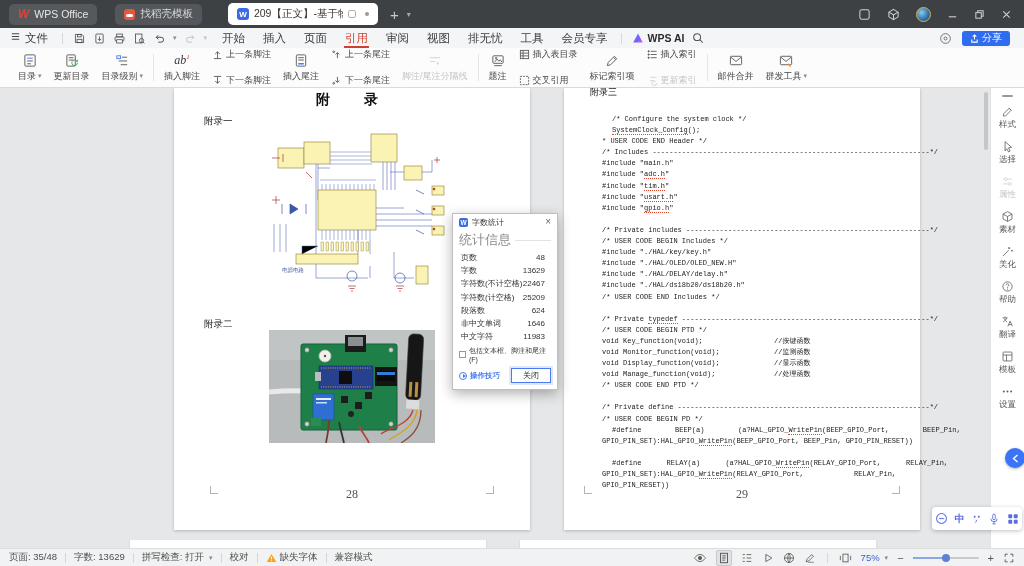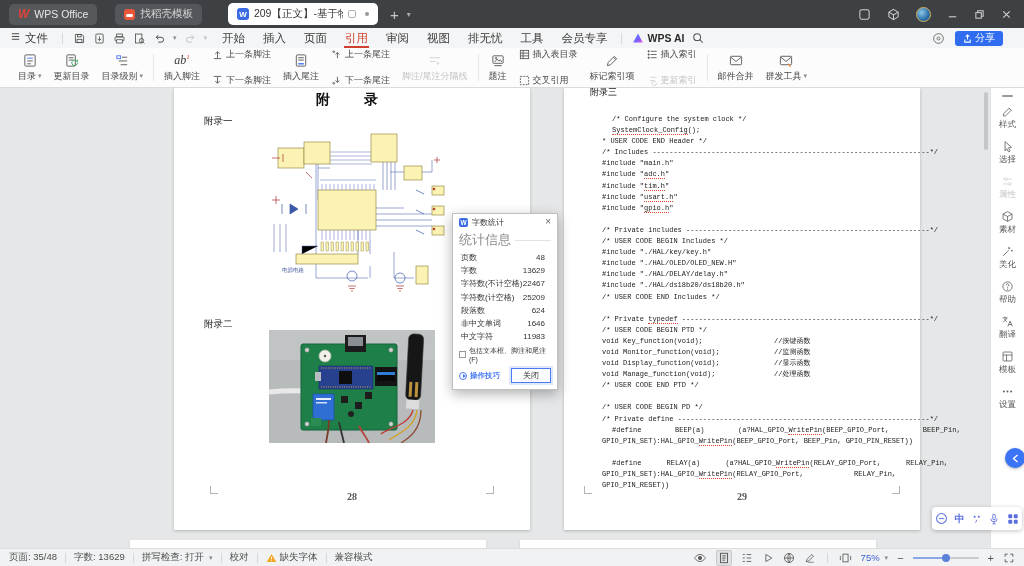--- a/index.html
+++ b/index.html
@@ -29,21 +29,21 @@
   
   #menubar { position:absolute; top:28px; left:0; width:1024px; height:20px; background:#f4f5f6; display:flex; align-items:center; font-size:11.5px; color:#3c3c3c; }
   .mb-file { display:flex; align-items:flex-start; gap:4px; padding:0 10px; }
   .mb-sep { width:1px; height:11px; background:#d8d9da; margin:0 4px; }
   .qat { display:flex; align-items:center; gap:7px; padding:0 6px; }
   .qat svg { display:block; }
   .menu-item { padding:0 9px; height:20px; line-height:20px; position:relative; cursor:default; }
   .menu-item.active { color:#d0402e; }
   .menu-item.active::after { content:""; position:absolute; left:8px; right:8px; bottom:0; height:2px; background:#d0402e; }
   .mb-ai { display:flex; align-items:center; gap:4px; margin-left:6px; font-weight:bold; font-size:10.5px; color:#2b2b2b; }
-  #mb-right { margin-left:auto; display:flex; align-items:center; gap:10px; padding-right:21px; }
+  #mb-right { margin-left:auto; display:flex; align-items:center; gap:10px; padding-right:14px; }
   .share-btn { display:flex; align-items:center; gap:3px; background:#2f6cf0; color:#fff; font-size:10px; height:15px; padding:0 8px; border-radius:3px; }
 
   
   #ribbon { position:absolute; top:48px; left:0; width:1024px; height:40px; background:#fcfcfd; border-bottom:1px solid #dadbdc; display:flex; align-items:stretch; padding-left:12px; }
   .rb-big { display:flex; flex-direction:column; align-items:center; justify-content:center; gap:1px; padding:0 6px; font-size:9px; color:#474747; white-space:nowrap; }
   .rb-big .ic { height:16px; display:flex; align-items:center; }
   .rb-lab { display:flex; align-items:center; gap:2px; }
   .rb-stack { display:flex; flex-direction:column; justify-content:space-between; gap:4px; padding:0 6px; }
   .rb-small { display:flex; align-items:center; gap:3px; font-size:9px; color:#474747; white-space:nowrap; }
   .rb-div { width:1px; background:#e6e6e7; margin:6px 4px; }
@@ -55,21 +55,21 @@
 
   
   #docarea { position:absolute; top:88px; left:0; width:990px; height:460px; background:#e6e7e8; overflow:hidden; }
   .page { position:absolute; background:#fff; box-shadow:0 1px 3px rgba(0,0,0,.22);margin-left:44px; }
   #page-left { left:130px; top:0; width:356px; height:442px; }
   #page-right { left:520px; top:0; width:356px; height:442px; }
   .page-stub { position:absolute; top:452px; width:356px; height:8px; background:#fff; box-shadow:0 1px 2px rgba(0,0,0,.15); }
   .doc-serif { font-family:"Liberation Serif",serif; }
   .apx-title { text-align:center; margin-top:3px; font-weight:bold; font-size:14px; letter-spacing:10px; color:#111; }
   .sec-label { position:absolute; left:30px; font-size:9.5px; color:#161616; }
-  .page-num { position:absolute; bottom:28px; left:0; width:100%; text-align:center; font-size:10px; color:#555;font-weight:bold; }
+  .page-num { position:absolute; bottom:28px; left:0; width:100%; text-align:center; font-size:12px; color:#555; }
   .cmark { position:absolute; width:8px; height:8px; }
   .cmark.bl { border-left:1px solid #b3b3b3; border-bottom:1px solid #b3b3b3; }
   .cmark.br { border-right:1px solid #b3b3b3; border-bottom:1px solid #b3b3b3; }
   #schematic { position:absolute; left:92px; top:40px; }
   #pcb-photo { position:absolute; left:95px; top:242px; }
   #apx3 { position:absolute; left:26px; top:-2px; font-size:9px; color:#161616; }
   #code-lines { position:absolute; left:38px; top:26px; width:288px; font-family:Liberation Mono, monospace; font-size:7px; color:#1a1a1a; }
   .code-line { height:11.1px; line-height:11.1px; white-space:pre; position:relative; overflow:visible; }
   .code-line .cmt { position:absolute; left:172px; top:0; }
   .misspell { border-bottom:1px dotted #e0452e; }
@@ -580,22 +580,22 @@
           <div class="code-line">/* USER CODE END Includes */</div>
           <div class="code-line"></div>
           <div class="code-line">/* Private <span class="misspell">typedef</span> -----------------------------------------------------------*/</div>
           <div class="code-line">/* USER CODE BEGIN PTD */</div>
           <div class="code-line">void Key_function(void);<span class="cmt">//按键函数</span></div>
           <div class="code-line">void Monitor_function(void);<span class="cmt">//监测函数</span></div>
           <div class="code-line">void Display_function(void);<span class="cmt">//显示函数</span></div>
           <div class="code-line">void Manage_function(void);<span class="cmt">//处理函数</span></div>
           <div class="code-line">/* USER CODE END PTD */</div>
           <div class="code-line"></div>
+          <div class="code-line">/* Private define ------------------------------------------------------------*/</div>
           <div class="code-line">/* USER CODE BEGIN PD */</div>
-          <div class="code-line">/* Private define ------------------------------------------------------------*/</div>
           <div class="code-line" style="padding-left: 10px;">#define        BEEP(a)        (a?HAL_GPIO_<span class="misspell">WritePin</span>(BEEP_GPIO_Port,        BEEP_Pin,</div>
           <div class="code-line">GPIO_PIN_SET):HAL_GPIO_<span class="misspell">WritePin</span>(BEEP_GPIO_Port, BEEP_Pin, GPIO_PIN_RESET))</div>
           <div class="code-line"></div>
           <div class="code-line" style="padding-left: 10px;">#define      RELAY(a)      (a?HAL_GPIO_<span class="misspell">WritePin</span>(RELAY_GPIO_Port,      RELAY_Pin,</div>
           <div class="code-line">GPIO_PIN_SET):HAL_GPIO_<span class="misspell">WritePin</span>(RELAY_GPIO_Port,            RELAY_Pin,</div>
           <div class="code-line">GPIO_PIN_RESET))</div>
         </div>
       <div class="cmark bl" style="left:20px; top:398px"></div>
       <div class="cmark br" style="right:20px; top:398px"></div>
       <div class="page-num">29</div>

